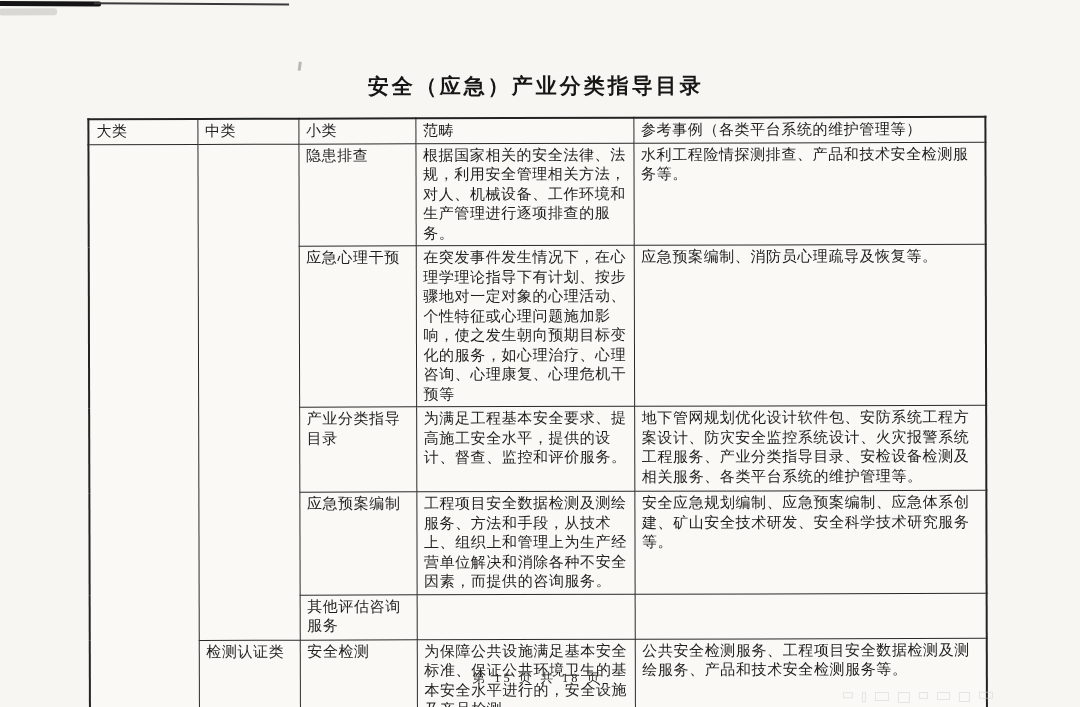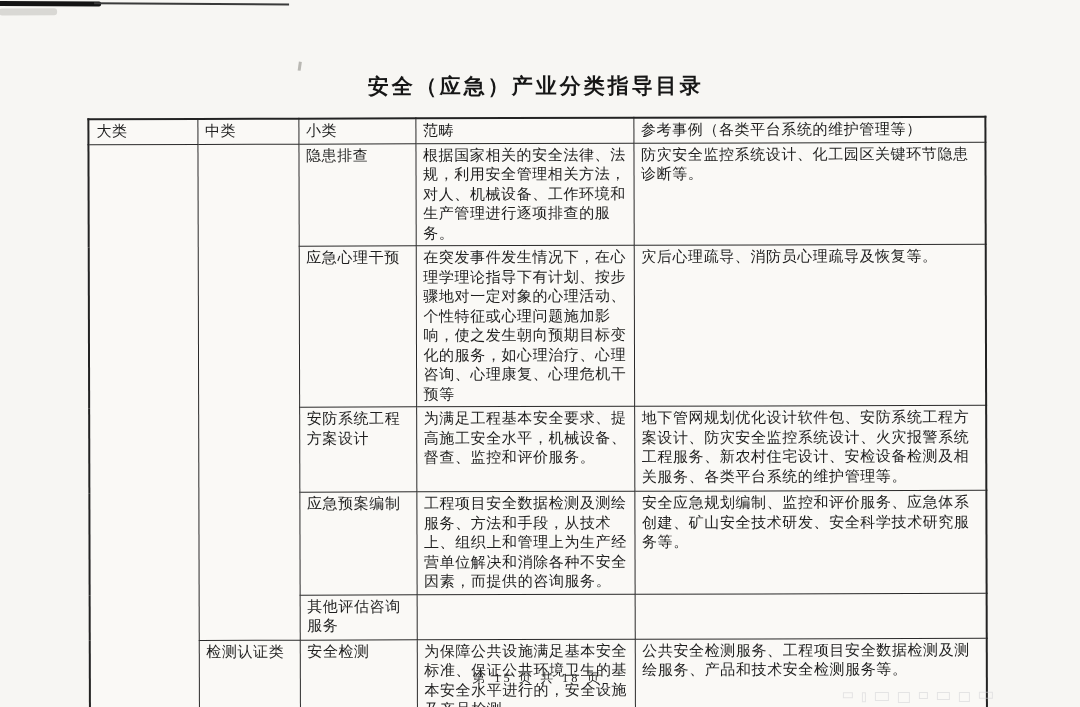--- a/index.html
+++ b/index.html
@@ -127,36 +127,36 @@
         <th>中类</th>
         <th>小类</th>
         <th>范畴</th>
         <th>参考事例（各类平台系统的维护管理等）</th>
       </tr>
       <tr class="r1">
         <td rowspan="6"></td>
         <td rowspan="5"></td>
         <td>隐患排查</td>
         <td>根据国家相关的安全法律、法规，利用安全管理相关方法，对人、机械设备、工作环境和生产管理进行逐项排查的服务。</td>
-        <td>防灾安全监控系统设计、化工园区关键环节隐患诊断等。</td>
+        <td>水利工程险情探测排查、产品和技术安全检测服务等。</td>
       </tr>
       <tr class="r2">
         <td>应急心理干预</td>
         <td>在突发事件发生情况下，在心理学理论指导下有计划、按步骤地对一定对象的心理活动、个性特征或心理问题施加影响，使之发生朝向预期目标变化的服务，如心理治疗、心理咨询、心理康复、心理危机干预等</td>
-        <td>灾后心理疏导、消防员心理疏导及恢复等。</td>
+        <td>应急预案编制、消防员心理疏导及恢复等。</td>
       </tr>
       <tr class="r3">
-        <td>安防系统工程方案设计</td>
-        <td>为满足工程基本安全要求、提高施工安全水平，机械设备、督查、监控和评价服务。</td>
-        <td>地下管网规划优化设计软件包、安防系统工程方案设计、防灾安全监控系统设计、火灾报警系统工程服务、新农村住宅设计、安检设备检测及相关服务、各类平台系统的维护管理等。</td>
+        <td>产业分类指导目录</td>
+        <td>为满足工程基本安全要求、提高施工安全水平，提供的设计、督查、监控和评价服务。</td>
+        <td>地下管网规划优化设计软件包、安防系统工程方案设计、防灾安全监控系统设计、火灾报警系统工程服务、产业分类指导目录、安检设备检测及相关服务、各类平台系统的维护管理等。</td>
       </tr>
       <tr class="r4">
         <td>应急预案编制</td>
         <td>工程项目安全数据检测及测绘服务、方法和手段，从技术上、组织上和管理上为生产经营单位解决和消除各种不安全因素，而提供的咨询服务。</td>
-        <td>安全应急规划编制、监控和评价服务、应急体系创建、矿山安全技术研发、安全科学技术研究服务等。</td>
+        <td>安全应急规划编制、应急预案编制、应急体系创建、矿山安全技术研发、安全科学技术研究服务等。</td>
       </tr>
       <tr class="r5">
         <td>其他评估咨询服务</td>
         <td></td>
         <td></td>
       </tr>
       <tr class="r6">
         <td>检测认证类</td>
         <td>安全检测</td>
         <td>为保障公共设施满足基本安全标准、保证公共环境卫生的基本安全水平进行的，安全设施及产品检测</td>

